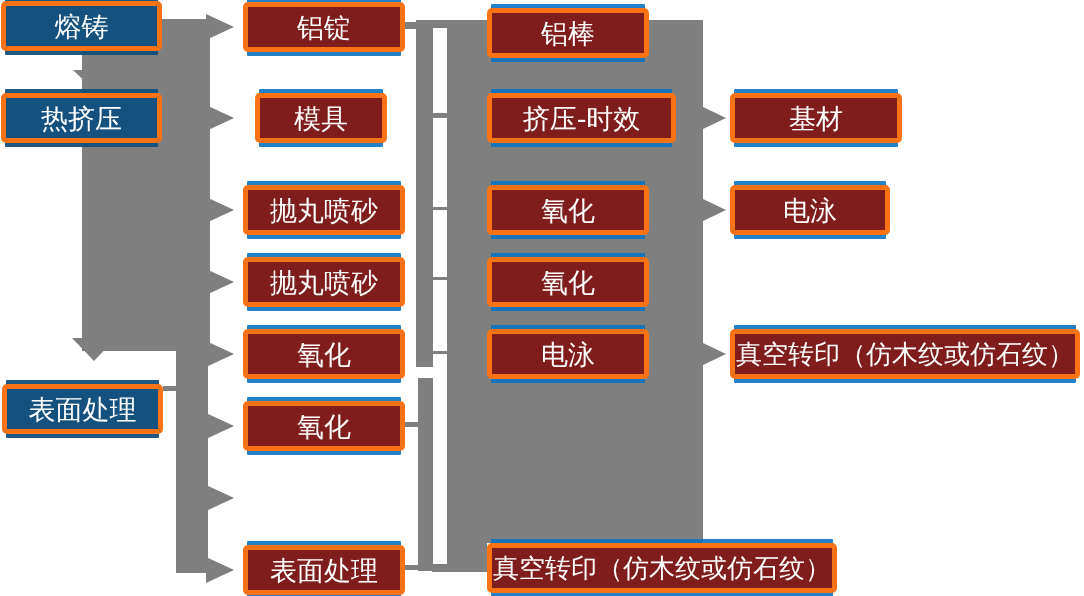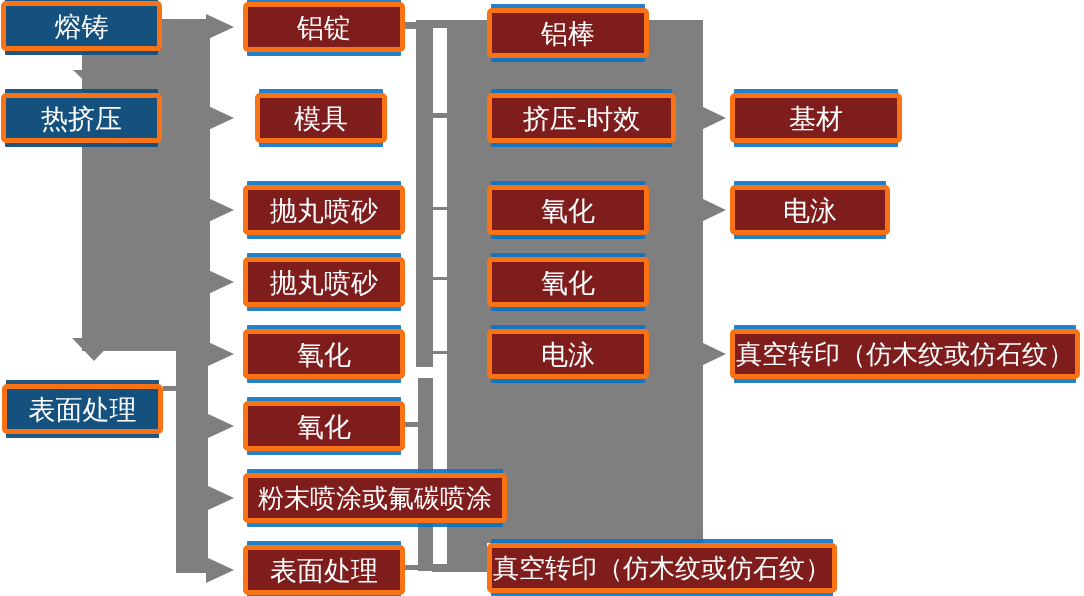--- a/index.html
+++ b/index.html
@@ -111,23 +111,20 @@
   </div>
   <div class="node blue" style="left:243px;top:257px;width:162px;">
     <span>抛丸喷砂</span>
   </div>
   <div class="node blue" style="left:243px;top:329px;width:162px;">
     <span>氧化</span>
   </div>
   <div class="node blue" style="left:243px;top:401px;width:162px;">
     <span>氧化</span>
   </div>
-  <div class="node blue wide" style="left:243px;top:473px;width:264px;">
-    <span>粉末喷涂或氟碳喷涂</span>
-  </div>
   <div class="node blue" style="left:243px;top:545px;width:162px;">
     <span>表面处理</span>
   </div>
 
   <div class="node blue" style="left:487px;top:8px;width:162px;">
     <span>铝棒</span>
   </div>
   <div class="node blue" style="left:487px;top:93px;width:189px;">
     <span>挤压-时效</span>
   </div>

